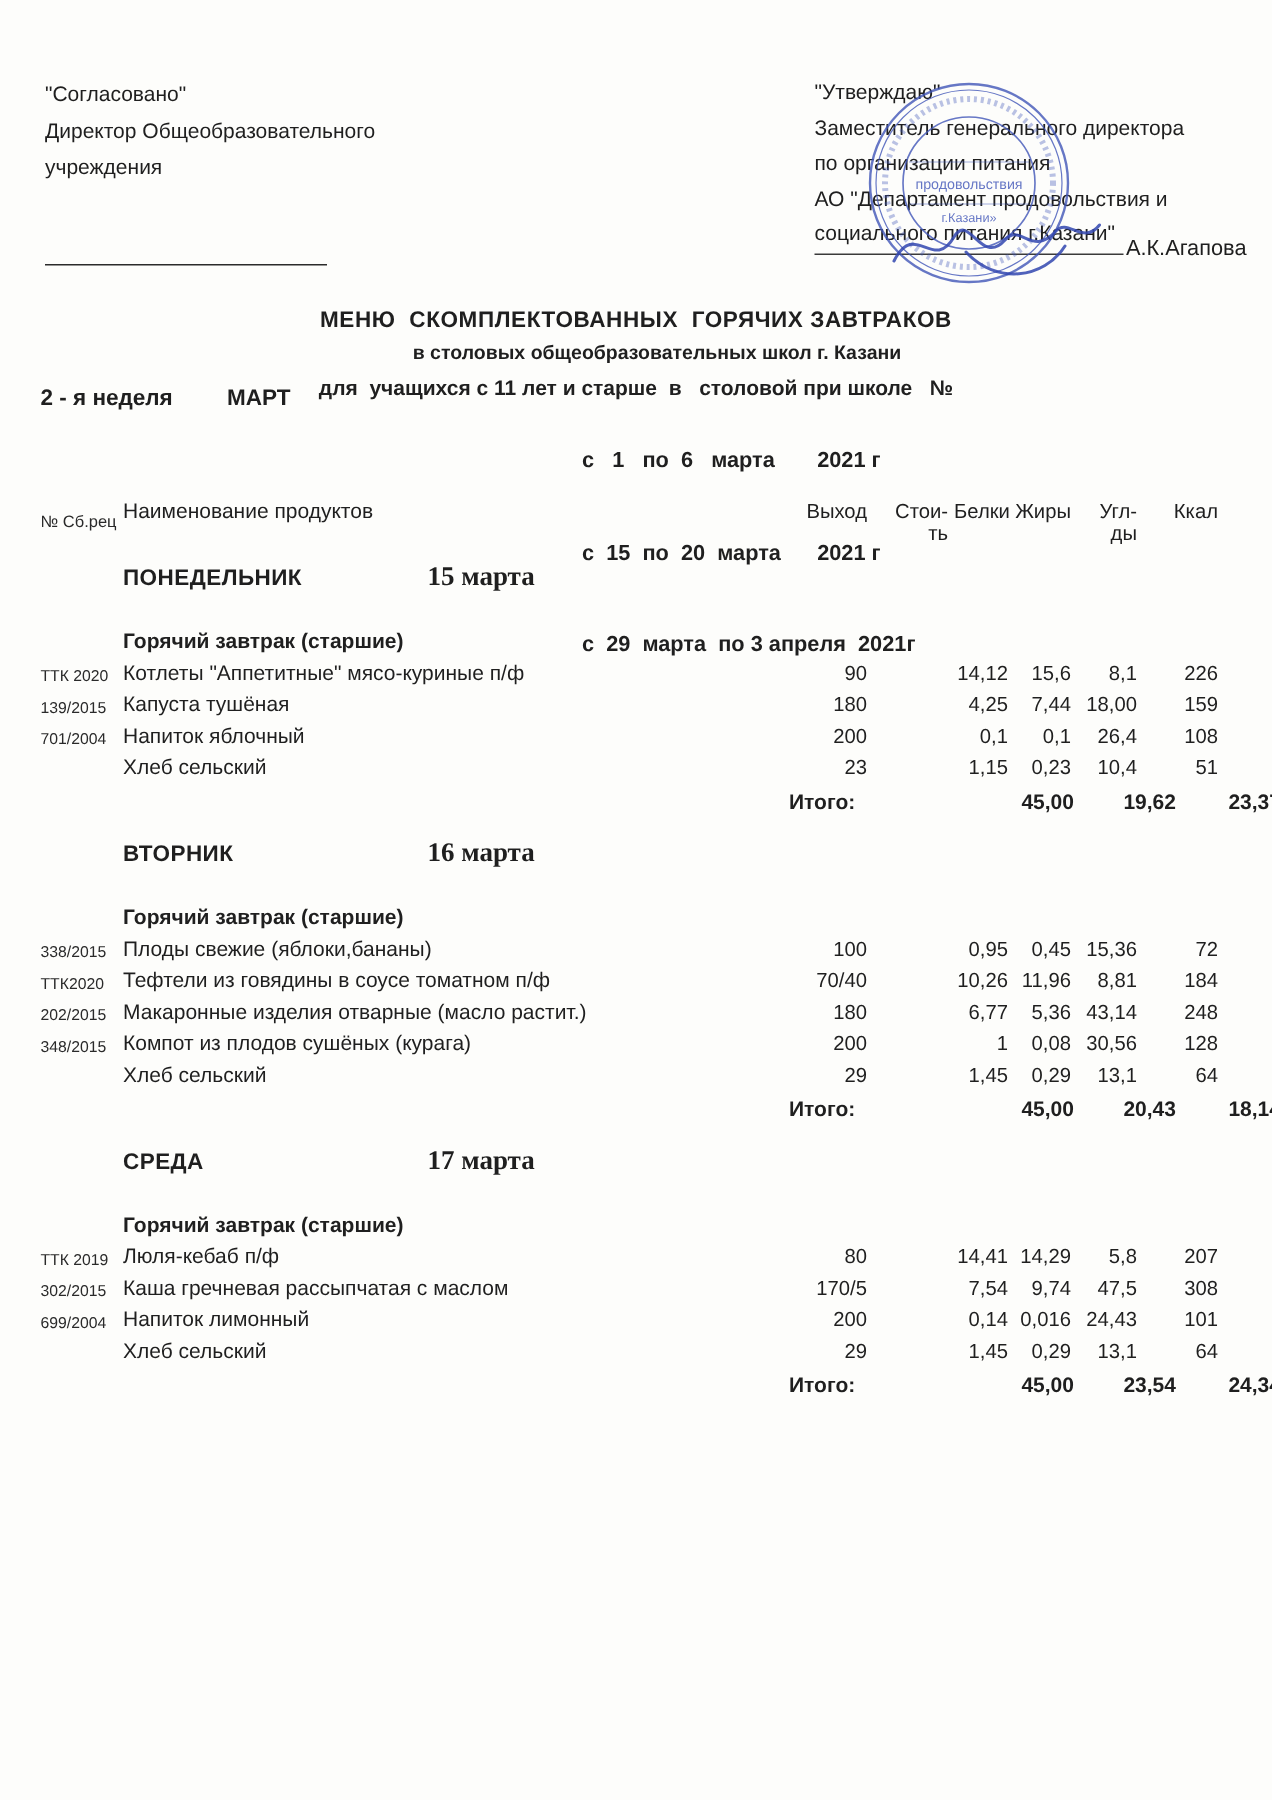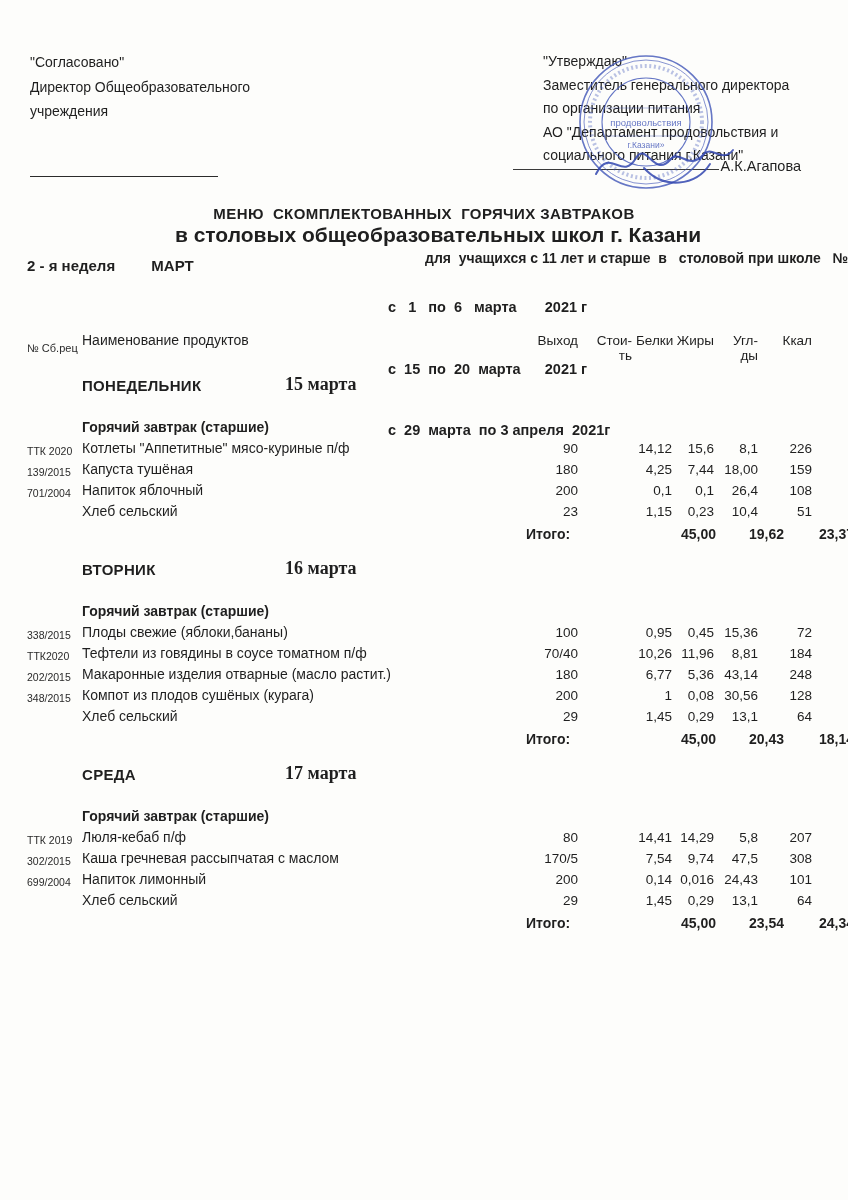--- a/index.html
+++ b/index.html
@@ -8,33 +8,33 @@
     width:848px; height:1200px; position:relative; overflow:hidden;
     background:#fdfdfb; color:#1f1f1f;
     font-family:"Liberation Sans","DejaVu Sans",sans-serif;
   }
   .pre { white-space:pre; }
 
   
   .approval-left { position:absolute; left:30px; top:50px; width:280px; font-size:14px; line-height:24.5px; }
   .sig-line-left { position:absolute; left:30px; top:176px; width:188px; border-top:1.6px solid #2b2b2b; }
   .approval-right { position:absolute; left:543px; top:50px; width:300px; font-size:14px; line-height:23.6px; }
-  .sig-row-right { position:absolute; left:513px; top:158px; width:288px; display:flex; align-items:flex-end; }
+  .sig-row-right { position:absolute; left:543px; top:158px; width:288px; display:flex; align-items:flex-end; }
   .uline { flex:1; border-bottom:1.4px solid #3a3a3a; margin-bottom:4px; margin-right:2px; }
   .sig-name { font-size:14.5px; }
 
   
   .stamp-svg { position:absolute; left:558px; top:46px; opacity:.8; }
   .scribble-svg { position:absolute; left:592px; top:138px; opacity:.85; }
 
   
   .title-block { position:absolute; top:204px; left:0; right:0; text-align:center; }
   .title1 { font-size:15px; font-weight:bold; letter-spacing:.4px; line-height:20px; }
-  .title2 { font-size:21px; font-weight:bold; line-height:21px;margin-left:28px; }
-  .title3 { font-size:14px; font-weight:bold; margin-top:5px;text-align:right; }
+  .title2 { font-size:13px; font-weight:bold; line-height:21px;margin-left:28px; }
+  .title3 { font-size:14px; font-weight:bold; margin-top:5px; }
 
   
   .period-left { position:absolute; left:27px; top:257px; font-size:15px; font-weight:bold; }
   .period-left .month { margin-left:32px; }
   .period-dates { position:absolute; left:388px; top:256px; font-size:14.5px; font-weight:bold; line-height:20.5px; }
 
   
   .menu-table { position:absolute; top:332px; left:27px; width:794px; }
   .t-row { display:grid; grid-template-columns:55px 388px 118px 48px 40px 42px 44px 54px; min-height:21px; align-items:baseline; font-size:14px; }
   .t-head { font-weight:normal; margin-bottom:0; }

